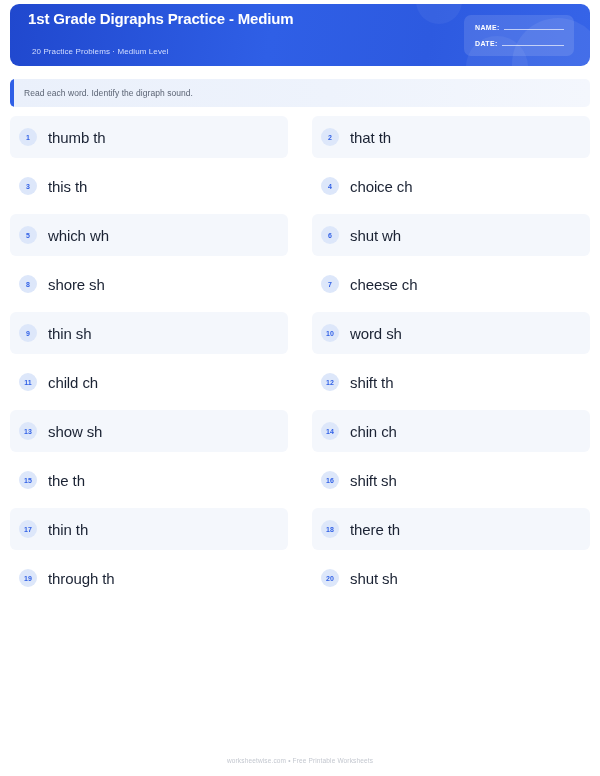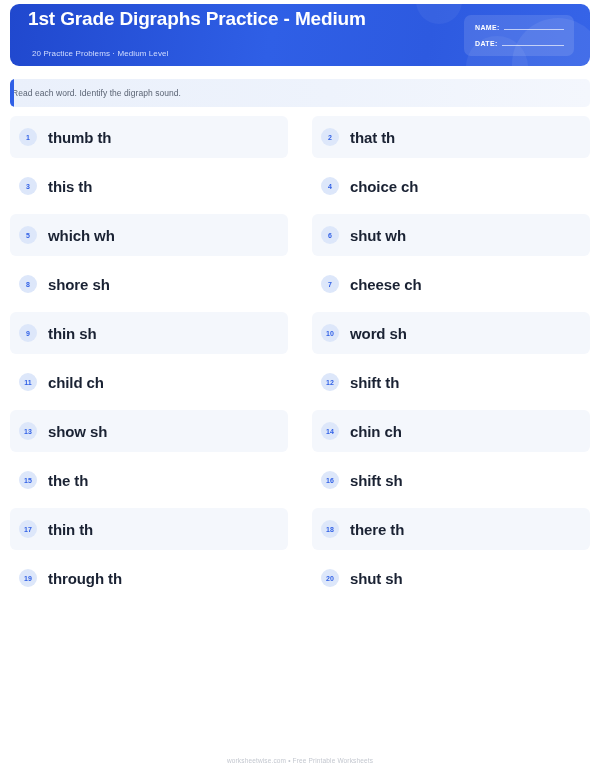--- a/index.html
+++ b/index.html
@@ -66,21 +66,21 @@
   }
   .header-text {
     position: relative;
     z-index: 2;
     padding-left: 18px;
     flex: 1 1 auto;
     min-width: 0;
   }
   .title {
     color: #ffffff;
-    font-size: 19px;
+    font-size: 15px;
     font-weight: bold;
     letter-spacing: -0.15px;
     line-height: 1.15;
     margin: 0 0 20px 0;
     white-space: nowrap;
   }
   .subtitle {
     color: #d3deff;
     font-size: 8px;
     font-weight: normal;
@@ -134,21 +134,21 @@
   }
   .instructions::before {
     content: "";
     position: absolute;
     left: 0; top: 0; bottom: 0;
     width: 3.5px;
     background: #2f5fe6;
     border-radius: 5px 0 0 5px;
   }
   .instructions-text {
-    padding-left: 2px;
+    padding-left: 14px;
     color: #5b6474;
     font-size: 8.5px;
     letter-spacing: 0.05px;
   }
 
   
   .problems {
     margin-top: 9px;
     display: grid;
     grid-template-columns: 1fr 1fr;
@@ -180,21 +180,21 @@
     font-weight: bold;
     display: flex;
     align-items: center;
     justify-content: center;
     line-height: 1;
   }
   .word {
     margin-left: 11px;
     color: #1a2233;
     font-size: 15px;
-    font-weight: bold;
+    font-weight: normal;
     letter-spacing: -0.1px;
     white-space: nowrap;
   }
 
   
   .footer {
     position: absolute;
     left: 0;
     right: 0;
     bottom: 12px;

